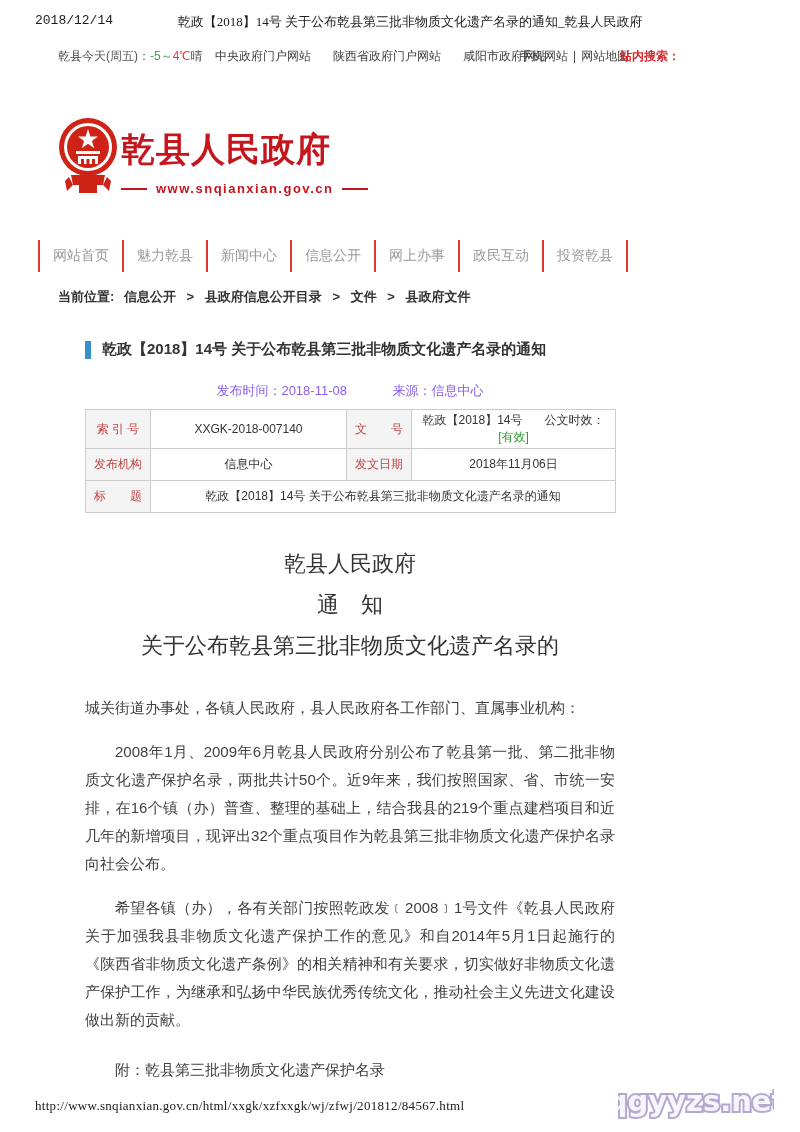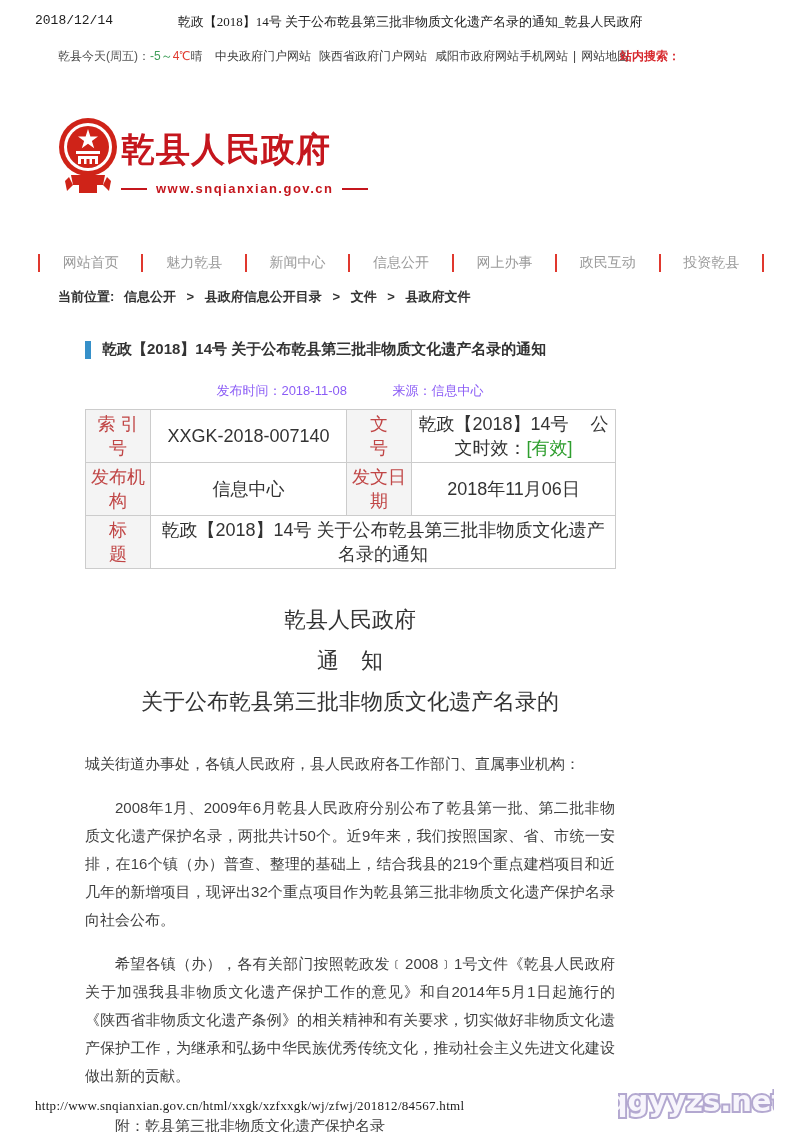--- a/index.html
+++ b/index.html
@@ -11,54 +11,54 @@
   .print-date { position: absolute; left: 35px; top: 13px; font-family: Liberation Mono, monospace; font-size: 13px; color: #1c1c1c; }
   .print-title { position: absolute; left: 60px; right: 40px; top: 13px; text-align: center; font-family: "Liberation Serif", serif; font-size: 13px; color: #1c1c1c; }
 
   
   .topbar { position: absolute; left: 0; top: 48px; width: 100%; height: 20px; font-size: 12px; color: #555; }
   .weather { position: absolute; left: 58px; top: 0; white-space: nowrap; }
   .weather .loc { color: #444; }
   .w-low { color: #3f9e5a; }
   .w-high { color: #e03b30; }
   .w-cond { color: #555; }
-  .portal-links { position: absolute; left: 215px; top: 0; display: flex; gap: 8px; white-space: nowrap; }
+  .portal-links { position: absolute; left: 215px; top: 0; display: flex; gap: 22px; white-space: nowrap; }
   .portal-links a { color: #3c3c3c; text-decoration: none; }
   .top-right { position: absolute; left: 520px; top: 0; white-space: nowrap; color: #3c3c3c; }
   .top-right a { color: #3c3c3c; text-decoration: none; }
   .top-right .vsep { margin: 0 5px; color: #3c3c3c; }
   .search-label { position: absolute; left: 620px; top: 0; color: #d7282d; font-weight: bold; }
 
   
   .logo-emblem { position: absolute; left: 57px; top: 115px; width: 62px; height: 84px; }
   .logo-text { position: absolute; left: 121px; top: 127px; width: 260px; }
   .site-name { font-size: 34px; font-weight: bold; color: #c5161d; letter-spacing: 1px; font-family: "Liberation Serif", serif; white-space: nowrap; }
   .site-url-row { margin-top: 8px; display: flex; align-items: center; gap: 9px; color: #c5161d; }
   .site-url-row .dash { width: 26px; height: 2px; background: #c5161d; }
   .site-url { font-size: 13px; font-weight: bold; letter-spacing: 1.5px; white-space: nowrap; }
 
   
-  .nav { position: absolute; left: 38px; top: 240px; width: 726px; height: 32px; display: flex; align-items: flex-end; }
+  .nav { position: absolute; left: 38px; top: 240px; width: 590px; height: 32px; display: flex; }
   .nav-item { flex: 1; border-left: 2px solid #e0382e; color: #999; font-size: 14px; display: flex; align-items: center; justify-content: center; cursor: pointer; }
   .nav-item:last-child { border-right: 2px solid #e0382e; }
 
   
   .breadcrumb { position: absolute; left: 58px; top: 288px; font-size: 13px; font-weight: bold; color: #333; white-space: nowrap; }
   .breadcrumb a { color: #333; text-decoration: none; }
   .breadcrumb .bsep { margin: 0 7px; }
 
   
   .content { position: absolute; left: 85px; top: 340px; width: 530px; }
   .article-title-row { display: flex; align-items: center; gap: 11px; }
   .blue-bar { width: 6px; height: 18px; background: #3690c9; flex: none; }
   .article-title { font-size: 15px; font-weight: bold; color: #333; white-space: nowrap; }
   .article-meta { margin-top: 23px; text-align: center; font-size: 13px; color: #8b5cf6; }
   .article-meta .meta-src { margin-left: 42px; }
 
-  .info-table { margin-top: 9px; width: 530px; border-collapse: collapse; table-layout: fixed; font-size: 18px; padding-left: 47px; }
+  .info-table { margin-top: 9px; width: 530px; border-collapse: collapse; table-layout: fixed; font-size: 12px; padding-left: 47px; }
   .info-table td { border: 1px solid #ccc; height: 32px; text-align: center; vertical-align: middle; padding: 2px 4px; }
   .info-table td.lbl { background: #f4f4f4; color: #c04545; }
   .info-table td.val { color: #333; }
   .validity-lbl { margin-left: 22px; color: #333; }
   .validity-val { color: #2e9e2e; }
 
   
   .doc { margin-top: 30px; }
   .doc-heading { text-align: center; font-size: 22px; color: #333; line-height: 41px; }
   .doc-body { margin-top: 28px; font-size: 15px; color: #3f3f3f; line-height: 28px; text-align: justify; }

